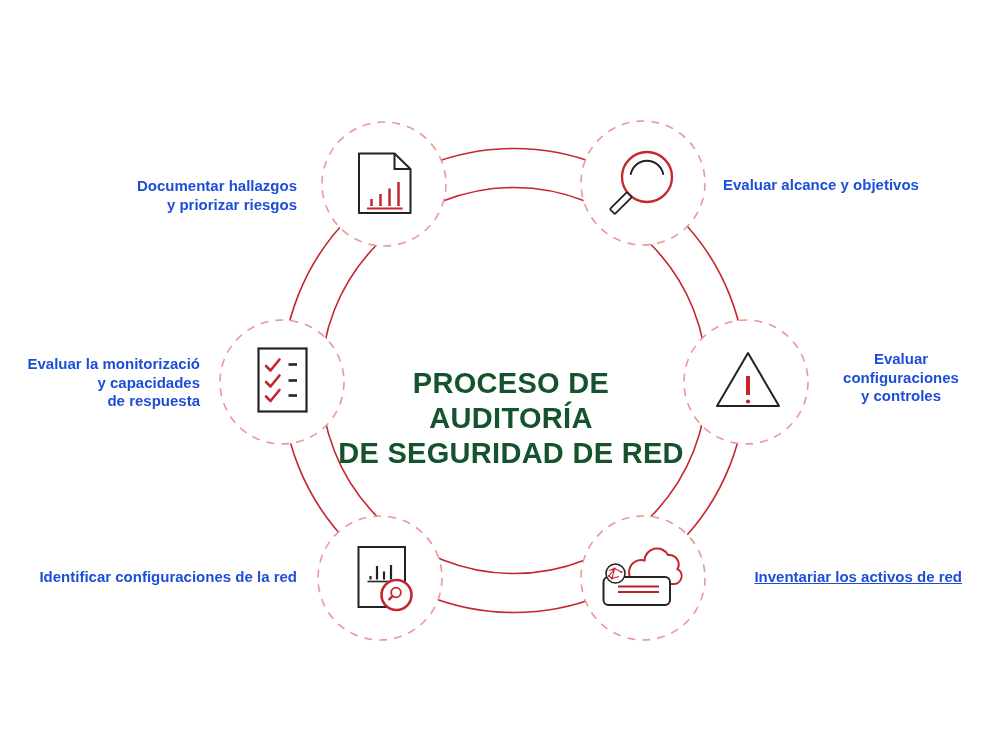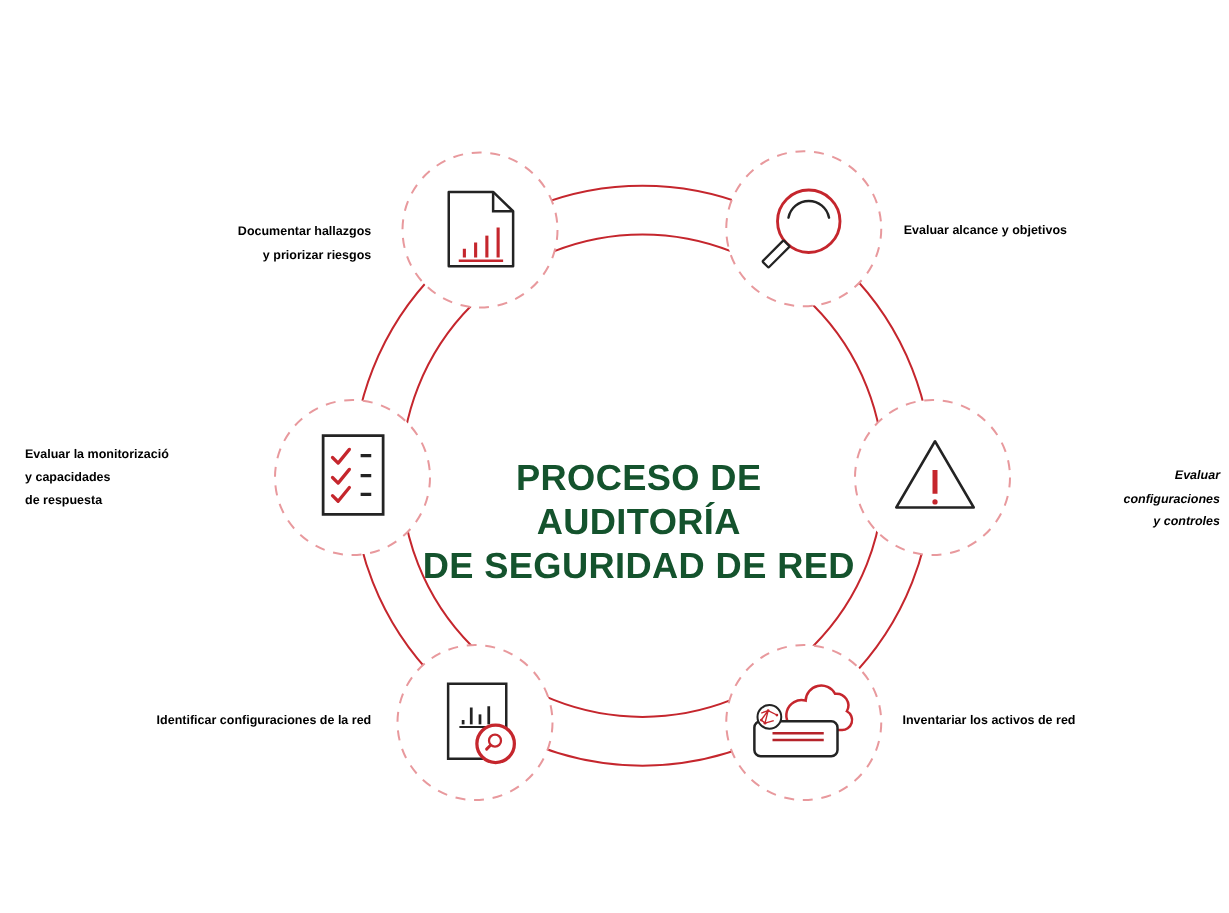--- a/index.html
+++ b/index.html
@@ -29,31 +29,31 @@
     font-size: 29px;
     line-height: 35px;
     font-weight: 700;
     letter-spacing: 0.3px;
     color: #14532d;
     white-space: pre-line;
     margin-top: 42px;
   }
   .step-label {
     position: absolute;
-    font-size: 10px;
+    font-size: 15px;
     line-height: 18.5px;
     font-weight: 700;
-    color: #000000;
+    color: #1d4ed8;
     white-space: pre-line;
   }
   .label-top-right    { left: 723px; top: 176px; width: 230px; text-align: left; }
-  .label-right        { left: 826px; top: 372px; width: 150px; text-align: right; font-style: italic; }
-  .label-bottom-right { left: 722px; top: 568px; width: 240px; text-align: left; }
+  .label-right        { left: 826px; top: 350px; width: 150px; text-align: center; }
+  .label-bottom-right { left: 722px; top: 568px; width: 240px; text-align: right; text-decoration: underline; }
   .label-bottom-left  { left: 35px;  top: 568px; width: 262px; text-align: right; }
-  .label-left         { left: 20px;  top: 355px; width: 180px; }
+  .label-left         { left: 20px;  top: 355px; width: 180px; text-align: right; }
   .label-top-left     { left: 60px;  top: 177px; width: 237px; text-align: right; }
 </style>
 </head>
 <body>
 
 <div class="canvas">
 
   <svg class="diagram" width="983" height="730" viewBox="0 0 983 730">
 
     <circle cx="514" cy="380.5" r="232" fill="none" stroke="#c5262d" stroke-width="1.6"></circle>

